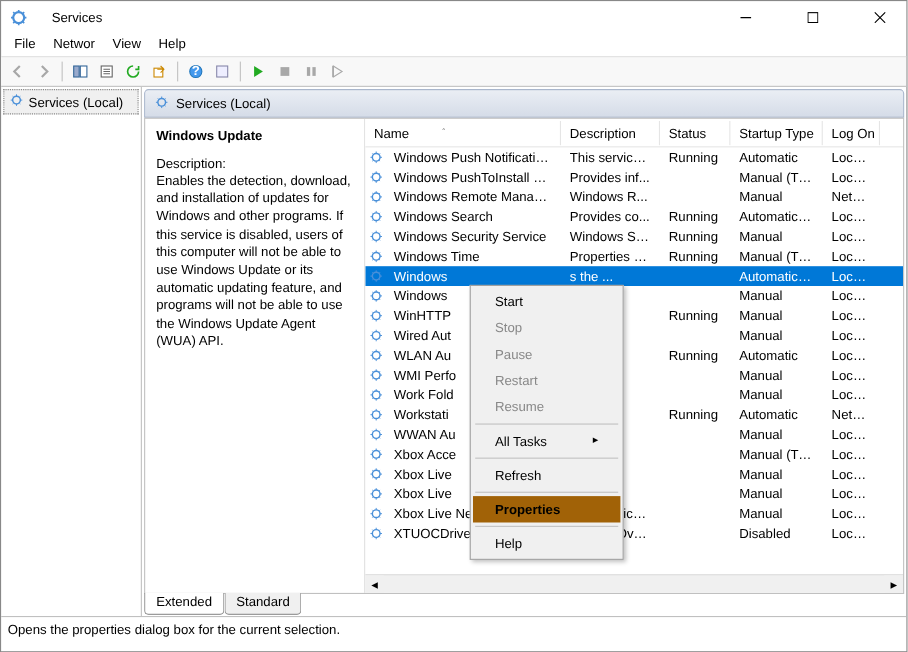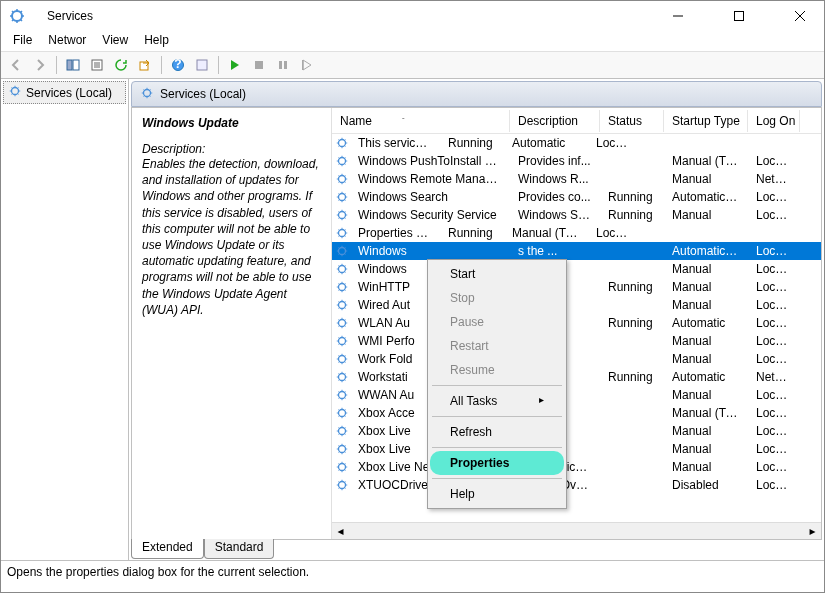--- a/index.html
+++ b/index.html
@@ -14,21 +14,21 @@
 .toolbar { height: 28px; border-top: 1px solid #e0e0e0; border-bottom: 1px solid #c0c0c0; display: flex; align-items: center; padding: 0 4px; gap: 2px; background: #f8f8f8; }
 .tb-btn { width: 22px; height: 22px; display: flex; align-items: center; justify-content: center; border: 1px solid transparent; }
 .tb-btn.disabled { opacity: 0.4; }
 .tb-sep { width: 1px; height: 18px; background: #c0c0c0; margin: 0 3px; }
 .main-area { display: flex; height: 481px; }
 .left-panel { width: 128px; border-right: 1px solid #c0c0c0; padding: 2px; }
 .left-panel-item { display: flex; align-items: center; gap: 4px; padding: 2px 4px; border: 1px dotted #888; background: #f0f0f0; }
 .right-panel { flex: 1; display: flex; flex-direction: column; }
 .panel-header { height: 26px; background: linear-gradient(#eaeef4,#d5dce8); border: 1px solid #a9b6cc; border-radius: 4px 4px 0 0; margin: 2px 2px 0 2px; display: flex; align-items: center; gap: 6px; padding: 0 8px; }
 .content-row { flex: 1; display: flex; border: 1px solid #c0c0c0; margin: 0 2px; overflow: hidden; }
-.desc-panel { width: 200px; padding: 8px 10px; border-right: 1px solid #e0e0e0; font-style: italic; }
+.desc-panel { width: 200px; padding: 8px 10px; border-right: 1px solid #e0e0e0; }
 .desc-panel .svc-name { font-weight: bold; margin-bottom: 12px; }
 .desc-panel a { color: #0066cc; text-decoration: underline; }
 .list-panel { flex: 1; overflow: hidden; position: relative; }
 .list-header { display: flex; background: #fff; border-bottom: 1px solid #e5e5e5; height: 26px; align-items: center; }
 .list-header .col { padding: 4px 8px; border-right: 1px solid #e5e5e5; white-space: nowrap; overflow: hidden; display: flex; align-items: center; gap: 0; }
 .list-body { overflow: hidden; }
 .row { display: flex; height: 18px; align-items: center; }
 .row .cell { padding: 0 8px; white-space: nowrap; overflow: hidden; text-overflow: ellipsis; }
 .row.selected { background: #0078d7; color: #fff; }
 .row .icon { flex: 0 0 16px; display: flex; align-items: center; justify-content: center; margin-left: 2px; }
@@ -39,21 +39,21 @@
 .col-logon { width: 52px; }
 .hscroll { height: 17px; background: #f0f0f0; border-top: 1px solid #dcdcdc; position: absolute; bottom: 0; left: 0; right: 0; display: flex; align-items: center; }
 .hscroll .arrow { width: 17px; height: 17px; background: #f0f0f0; display: flex; align-items: center; justify-content: center; }
 .tabs { height: 20px; display: flex; margin: 0 2px; }
 .tab { padding: 1px 10px; border: 1px solid #919191; border-top: none; border-radius: 0 0 4px 4px; background: #fff; position: relative; top: -1px; }
 .tab.inactive { background: #f0f0f0; text-align: center; }
 .status-bar { height: 22px; border-top: 1px solid #c0c0c0; display: flex; align-items: center; padding: 1px 6px; }
 .context-menu { position: absolute; left: 426px; top: 258px; width: 140px; background: #f0f0f0; border: 1px solid #a0a0a0; box-shadow: 2px 2px 4px rgba(0,0,0,0.25); padding: 2px; }
 .ctx-item { padding: 5px 20px; }
 .ctx-item.disabled { color: #888; }
-.ctx-item.hover { background: #5eead4; font-weight: bold; border-radius: 10px; }
+.ctx-item.hover { background: #a16207; font-weight: bold; }
 .ctx-item.submenu::after { content: "▸"; float: right; font-size: 10px; }
 .ctx-sep { height: 1px; background: #c0c0c0; margin: 3px 2px; }
 .gear-icon { width: 14px; height: 14px; }
 .sort-arrow { font-size: 8px; color: #555; }
 </style>
 </head>
 <body>
 
 <div class="title-bar">
   <span class="app-icon">
@@ -196,20 +196,21 @@
           <div class="col col-logon">Log On</div>
         </div>
         <div class="list-body" id="list-body">
             <div class="row">
               <span class="icon">
                 <svg width="14" height="14" viewBox="0 0 16 16">
                   <circle cx="8" cy="8" r="4" fill="none" stroke="#4a90d9" stroke-width="1.5"></circle>
                   <path d="M8 2v2M8 12v2M2 8h2M12 8h2M4 4l1 1M11 11l1 1M4 12l1-1M11 5l1-1" stroke="#4a90d9"></path>
                 </svg>
               </span>
+              <span class="cell col-name" style="width:160px">Windows Push Notification...</span>
               <span class="cell col-desc">This service ...</span>
               <span class="cell col-status">Running</span>
               <span class="cell col-startup">Automatic</span>
               <span class="cell col-logon">Local Sy</span>
             </div>
             <div class="row">
               <span class="icon">
                 <svg width="14" height="14" viewBox="0 0 16 16">
                   <circle cx="8" cy="8" r="4" fill="none" stroke="#4a90d9" stroke-width="1.5"></circle>
                   <path d="M8 2v2M8 12v2M2 8h2M12 8h2M4 4l1 1M11 11l1 1M4 12l1-1M11 5l1-1" stroke="#4a90d9"></path>
@@ -260,20 +261,21 @@
               <span class="cell col-startup">Manual</span>
               <span class="cell col-logon">Local Sy</span>
             </div>
             <div class="row">
               <span class="icon">
                 <svg width="14" height="14" viewBox="0 0 16 16">
                   <circle cx="8" cy="8" r="4" fill="none" stroke="#4a90d9" stroke-width="1.5"></circle>
                   <path d="M8 2v2M8 12v2M2 8h2M12 8h2M4 4l1 1M11 11l1 1M4 12l1-1M11 5l1-1" stroke="#4a90d9"></path>
                 </svg>
               </span>
+              <span class="cell col-name" style="width:160px">Windows Time</span>
               <span class="cell col-desc">Properties d...</span>
               <span class="cell col-status">Running</span>
               <span class="cell col-startup">Manual (Trig...</span>
               <span class="cell col-logon">Local Se</span>
             </div>
             <div class="row selected">
               <span class="icon">
                 <svg width="14" height="14" viewBox="0 0 16 16">
                   <circle cx="8" cy="8" r="4" fill="none" stroke="#4a90d9" stroke-width="1.5"></circle>
                   <path d="M8 2v2M8 12v2M2 8h2M12 8h2M4 4l1 1M11 11l1 1M4 12l1-1M11 5l1-1" stroke="#4a90d9"></path>

